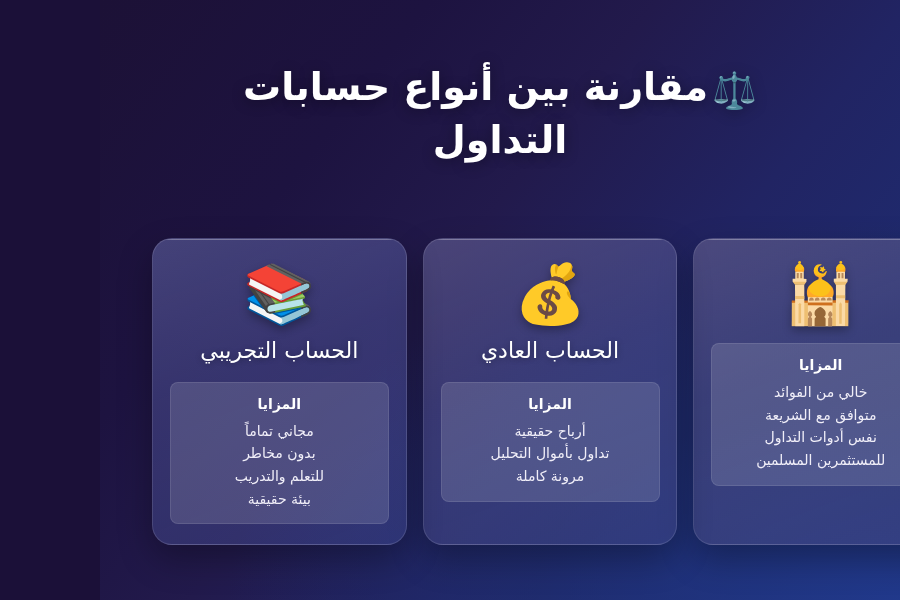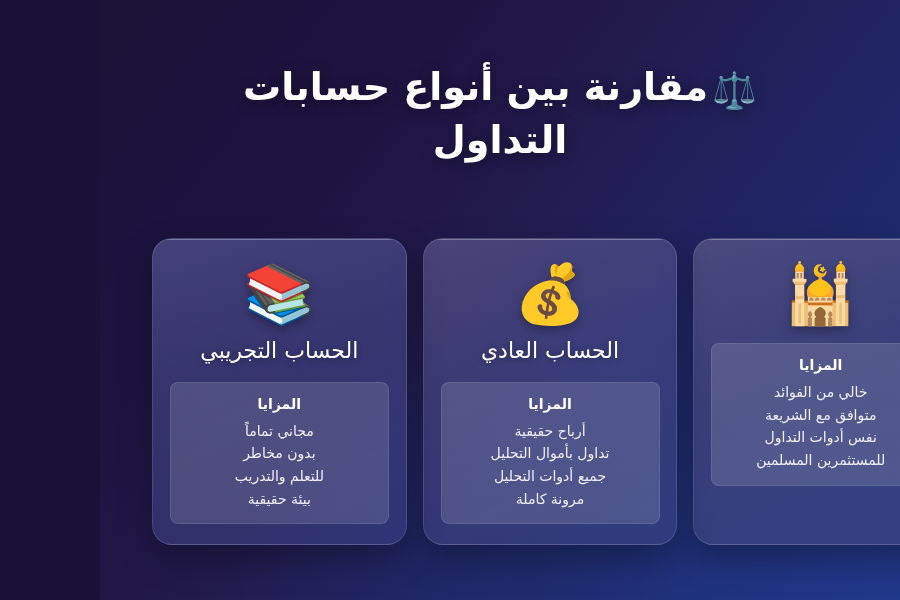--- a/index.html
+++ b/index.html
@@ -174,21 +174,20 @@
       </div>
     </div>
 
     <div class="card card-2">
       <div class="card-emoji">💰</div>
       <div class="card-title">الحساب العادي</div>
       <div class="benefits">
         <div class="benefits-heading">المزايا</div>
         <div class="benefit-item">أرباح حقيقية</div>
         <div class="benefit-item">تداول بأموال التحليل</div>
-        <div class="benefit-item">جميع أدوات التحليل</div>
         <div class="benefit-item">مرونة كاملة</div>
       </div>
     </div>
 
     <div class="card card-3">
       <div class="card-emoji">📚</div>
       <div class="card-title">الحساب التجريبي</div>
       <div class="benefits">
         <div class="benefits-heading">المزايا</div>
         <div class="benefit-item">مجاني تماماً</div>

